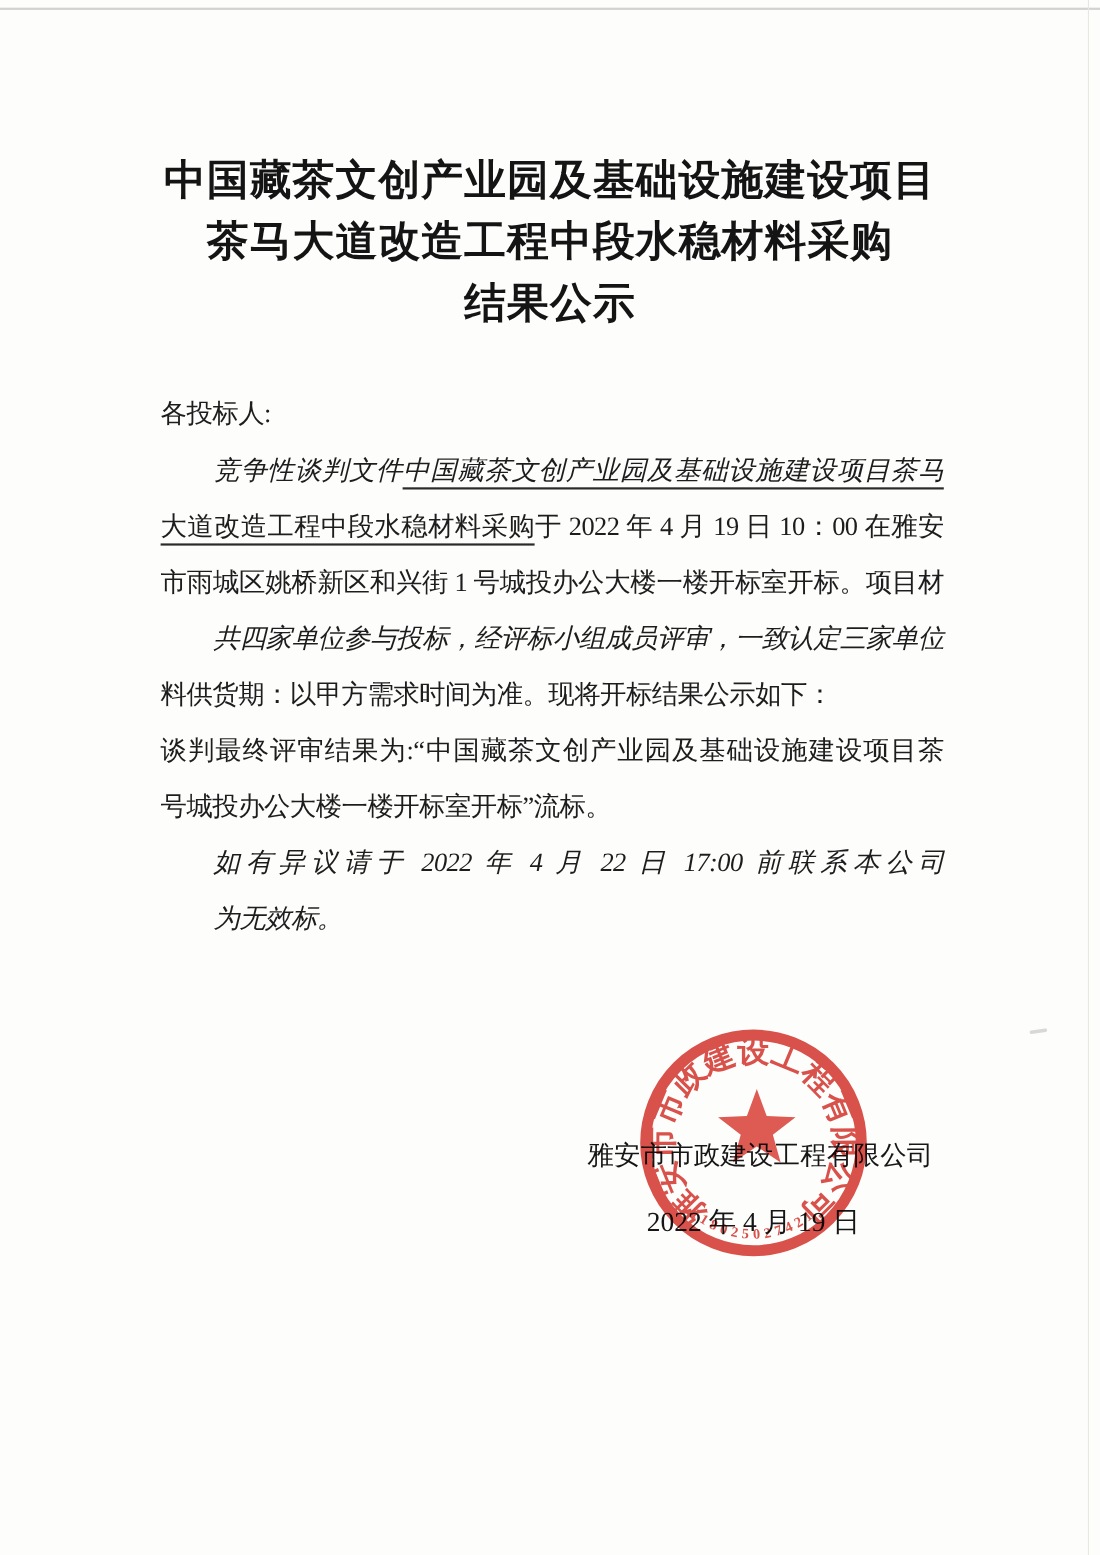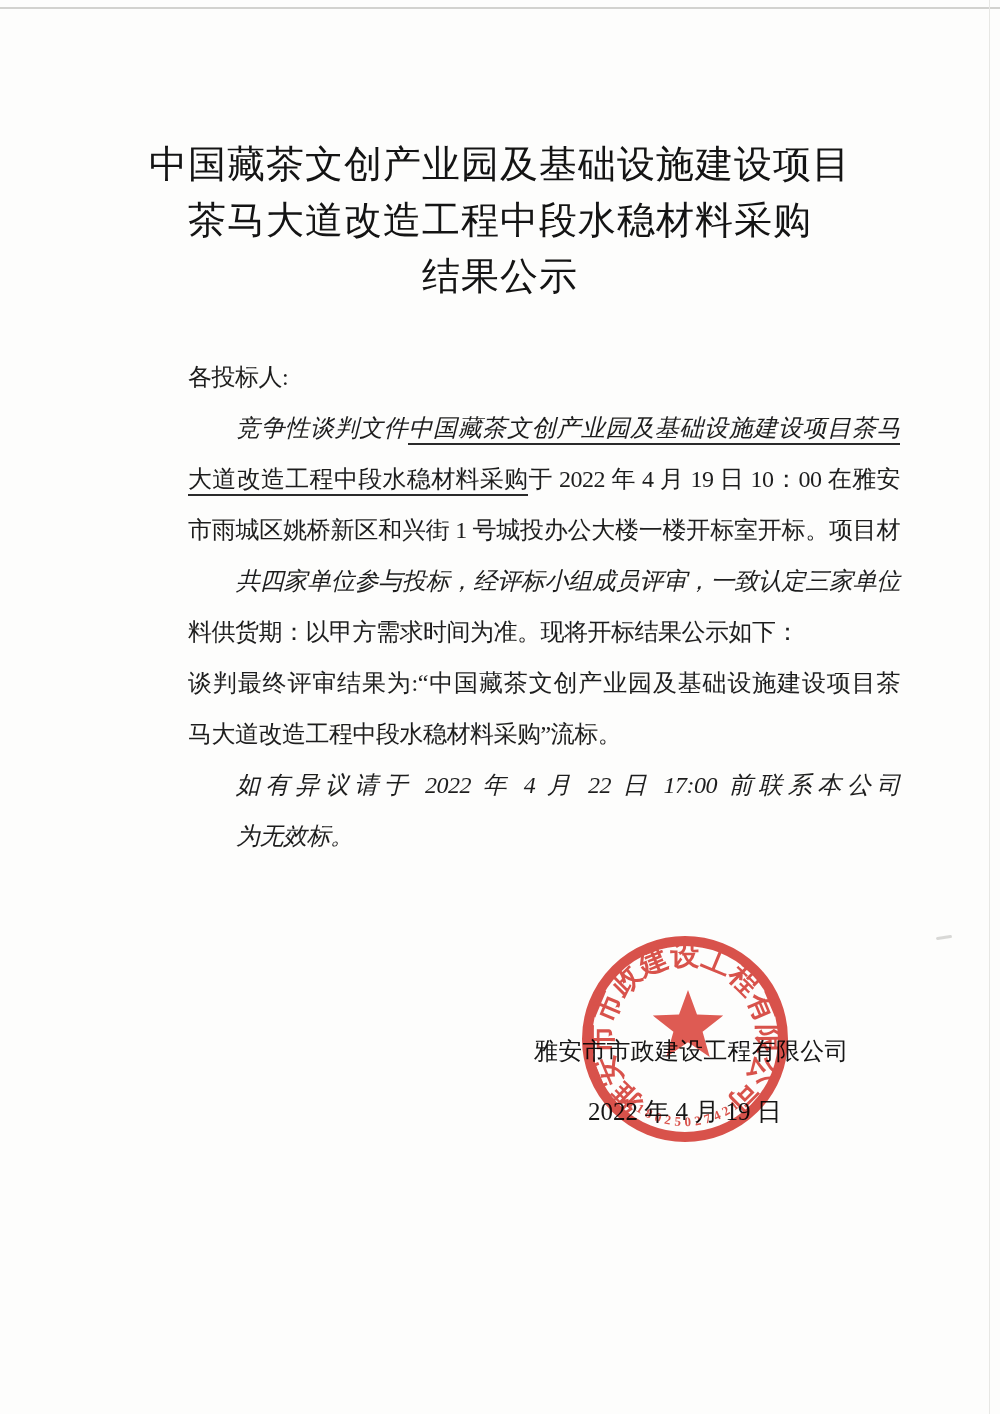--- a/index.html
+++ b/index.html
@@ -15,29 +15,28 @@
   
   .scan-top-line   { position:absolute; left:0; top:7px; width:1000px; height:2px; background:#d2d2cf; }
   .scan-right-line { position:absolute; left:989px; top:0; width:1px; height:1414px; background:#e7e7e4; }
   .scan-speck      { position:absolute; left:936px; top:936px; width:16px; height:3px;
                      background:#b9b9b6; transform:rotate(-8deg); opacity:.55; border-radius:2px; }
   
   .title {
     position:absolute; left:0; top:136px; width:1000px;
     text-align:center;
     font-family:"Liberation Sans","DejaVu Sans",sans-serif;
-    font-weight:400; font-size:38px; line-height:56px;
+    font-weight:700; font-size:38px; line-height:56px;
     letter-spacing:1px; color:#141414;
   }
   
   .body-text {
     position:absolute; left:146px; top:352px; width:712px;
     font-size:24px; line-height:51px; letter-spacing:-0.5px;
     color:#1d1d1d;
-    margin-left:42px;
   }
   .bline { min-height:51px; }
   .j   { text-align:justify; text-align-last:justify; text-justify:inter-character; }
   .ind { text-indent:48px;font-style:italic; }
   .ul  { border-bottom:2px solid #2b2b2b; padding-bottom:2px; }
   
   .sig-company {
     position:absolute; left:534px; top:1036px;
     font-size:24px; line-height:30px; letter-spacing:0.2px; color:#161616;
     white-space:nowrap; z-index:2;
@@ -72,21 +71,21 @@
   <div class="body-text">
     <div class="bline">各投标人:</div>
 
     <div class="bline j ind"><span>竞争性谈判文件</span><span class="ul">中国藏茶文创产业园及基础设施建设项目茶马</span></div>
     <div class="bline j"><span class="ul">大道改造工程中段水稳材料采购</span><span>于 2022 年 4 月 19 日 10：00 在雅安</span></div>
     <div class="bline j">市雨城区姚桥新区和兴街 1 号城投办公大楼一楼开标室开标。项目材</div>
     <div class="bline j ind">共四家单位参与投标，经评标小组成员评审，一致认定三家单位</div>
 
     <div class="bline">料供货期：以甲方需求时间为准。现将开标结果公示如下：</div>
     <div class="bline j">谈判最终评审结果为:“中国藏茶文创产业园及基础设施建设项目茶</div>
-    <div class="bline">马大道改造工程中段水稳材料采购”流标。</div>
+    <div class="bline">号城投办公大楼一楼开标室开标”流标。</div>
 
     <div class="bline j ind">如有异议请于 2022 年 4 月 22 日 17:00 前联系本公司</div>
 
     <div class="bline ind">为无效标。</div>
   </div>
 
   <div class="sig-company">雅安市市政建设工程有限公司</div>
   <div class="sig-date">2022 年 4 月 19 日</div>
 
   <svg class="stamp" width="214" height="214" viewBox="0 0 214 214">

